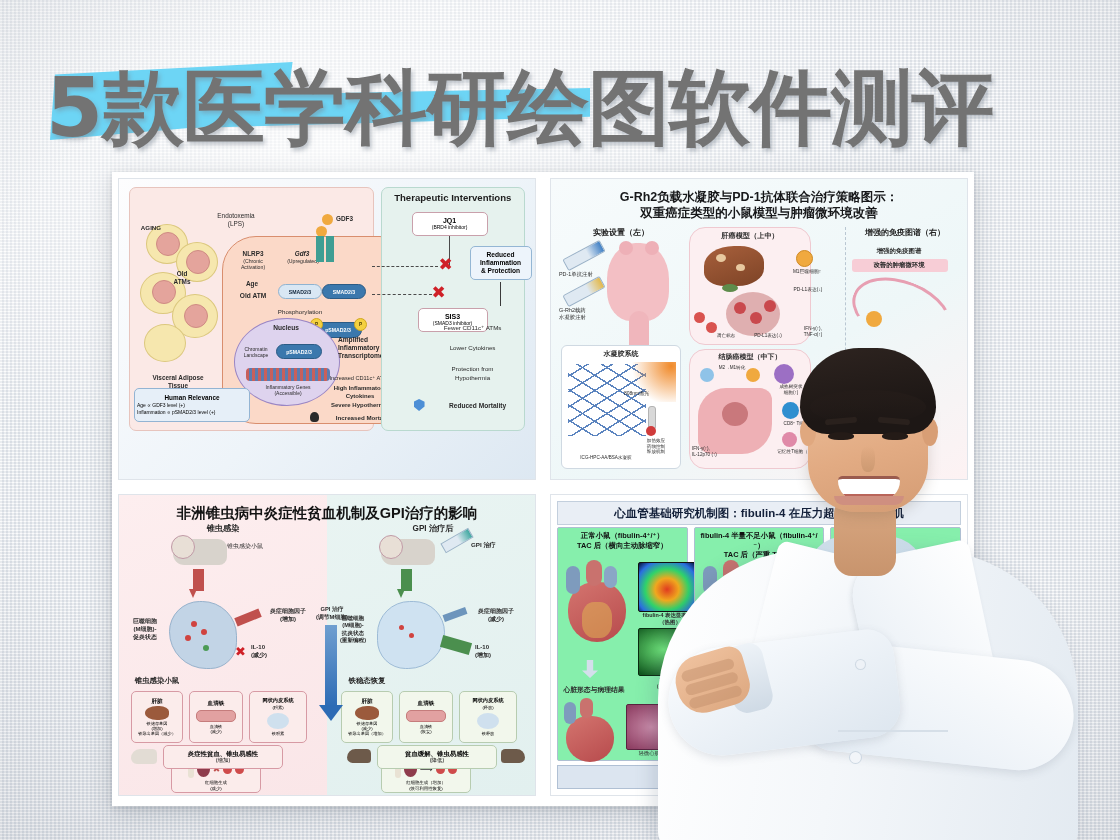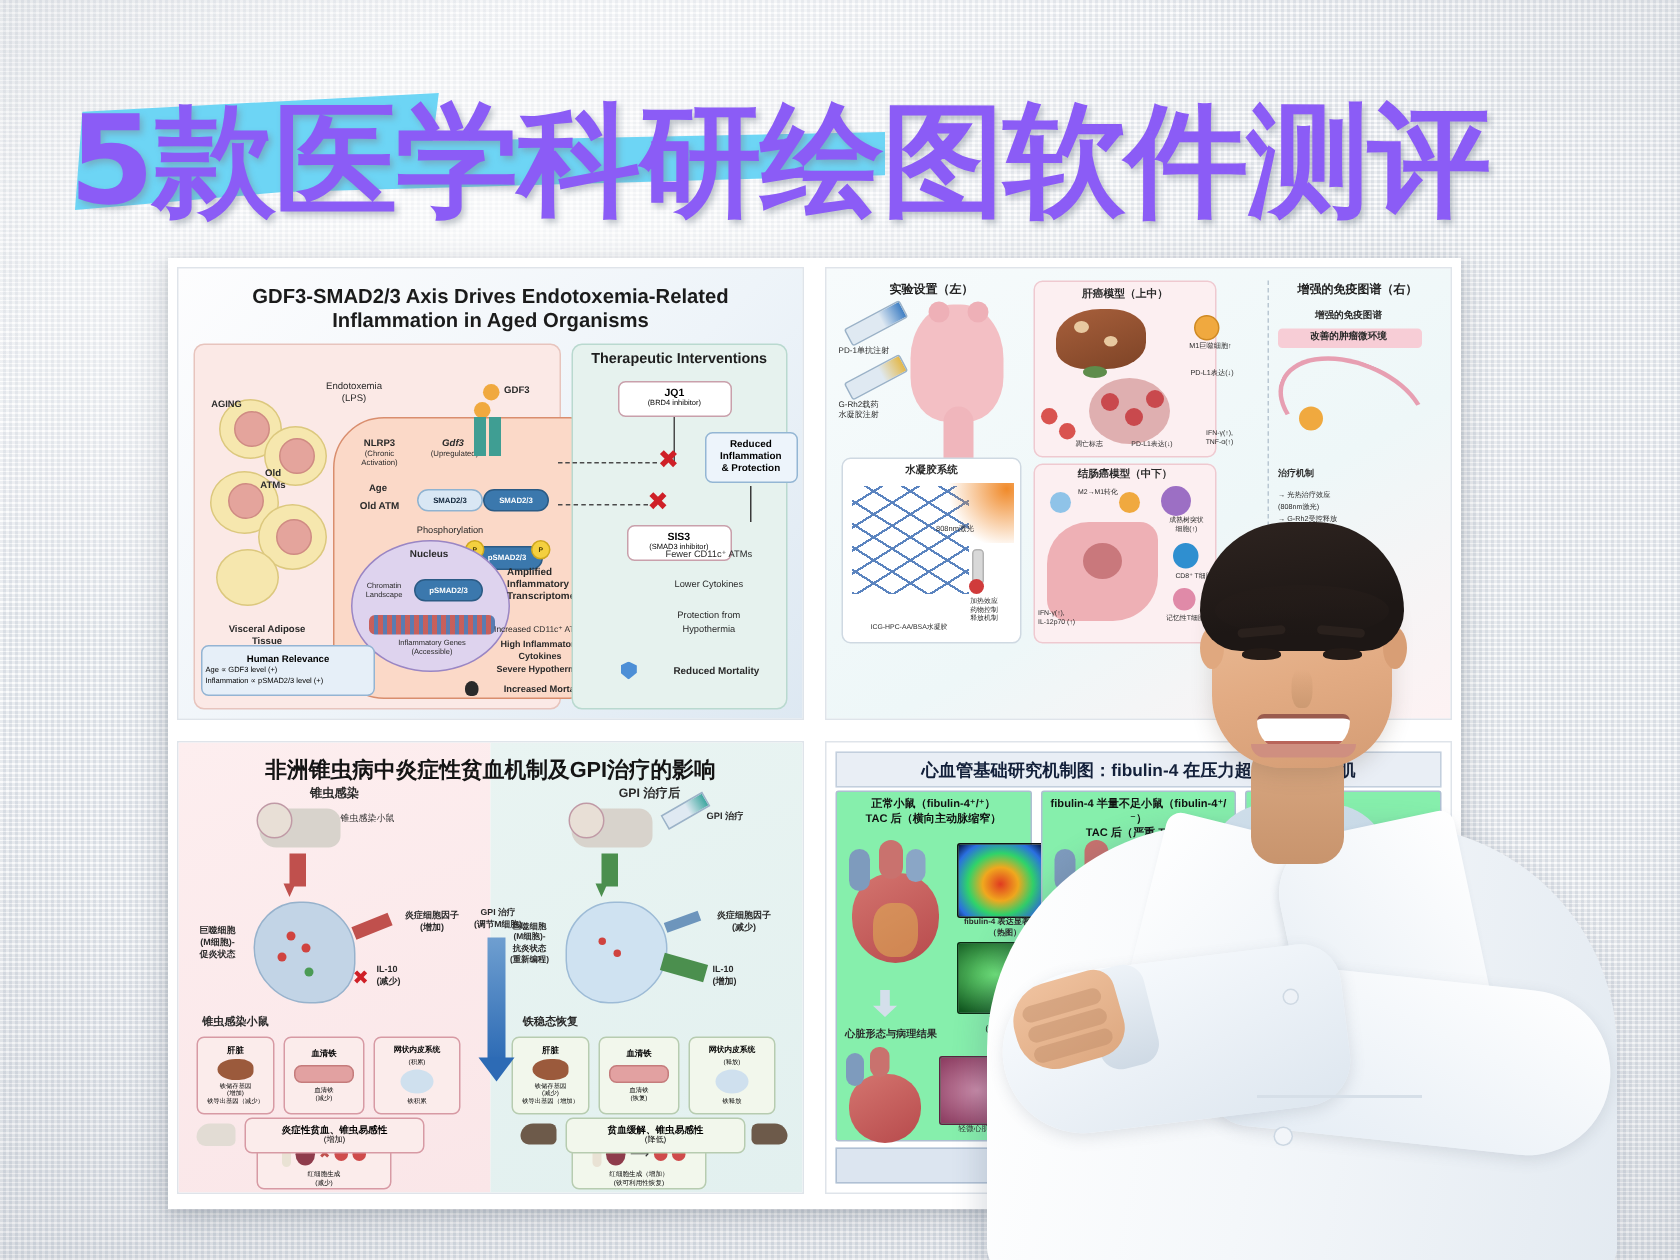--- a/index.html
+++ b/index.html
@@ -46,21 +46,21 @@
     background:#6dd5f5;
     clip-path:polygon(2% 16%,99% 0%,96% 74%,0% 100%);
   }
   .hl-brush2{
     position:absolute;left:150px;top:36px;width:400px;height:40px;
     background:#6dd5f5;
     clip-path:polygon(0% 20%,100% 0%,100% 72%,0% 100%);
   }
   .hl-text{
     position:absolute;left:6px;top:4px;
-    font-size:82px;line-height:104px;font-weight:700;color:#8b5cf6;
+    font-size:82px;line-height:104px;font-weight:700;color:#737373;
     letter-spacing:-1px;white-space:nowrap;
     text-shadow:2px 3px 4px rgba(120,130,145,.45);
     font-family:"DejaVu Sans","Liberation Sans",sans-serif;
   }
 
   
   .board{
     position:absolute;left:112px;top:172px;width:862px;height:634px;
     background:#ffffff;
     box-shadow:0 6px 22px rgba(70,80,95,.22), 0 2px 6px rgba(70,80,95,.14);
@@ -96,21 +96,21 @@
         align-items:center;justify-content:center;line-height:7.5px;padding:2px;box-sizing:border-box;}
   .xmark{position:absolute;color:#cf2027;font-weight:900;font-size:17px;line-height:17px;}
   .dashline{position:absolute;border-top:1.4px dashed #4a4a4a;}
   .arrowdn{position:absolute;width:0;height:0;border-left:4px solid transparent;border-right:4px solid transparent;}
 
   
   .p2{background:linear-gradient(150deg,#f7fbfc 0%,#eef7f8 60%,#fdf2f3 100%);padding:8px 8px;}
   .p2 .ptitle{text-align:center;font-size:12.5px;font-weight:700;color:#17181a;line-height:16px;margin:2px 0 6px;}
   .p2 .cols{display:flex;gap:6px;height:244px;}
   .subhd{text-align:center;font-size:8px;font-weight:700;color:#222;margin-bottom:3px;}
-  .cardpink{background:#fceff1;border:1px solid #efc9d0;border-radius:6px;position:relative;}
+  .cardpink{background:#fceff1;border:1px solid #efc9d0;border-radius:16px;position:relative;}
   .cardwhite{background:#ffffff;border:1px solid #cfd9e2;border-radius:6px;position:relative;}
 
   
   .p3{background:#fff;padding:0;}
   .p3 .half-l{position:absolute;left:0;top:0;width:50%;height:100%;background:linear-gradient(160deg,#fdeeef 0%,#fae6e8 100%);}
   .p3 .half-r{position:absolute;right:0;top:0;width:50%;height:100%;background:linear-gradient(160deg,#e9f4f2 0%,#e2f0ef 100%);}
   .p3 .ptitle{position:absolute;left:0;right:0;top:9px;text-align:center;font-size:14.5px;font-weight:700;color:#141414;}
   .p3 .sumbar{
     position:absolute;left:8px;right:8px;bottom:6px;height:18px;
     background:#e8eef7;border:1px solid #b9c8dd;border-radius:4px;
@@ -234,24 +234,20 @@
     <div class="hl-brush"></div>
     <div class="hl-brush2"></div>
     <div class="hl-text">5款医学科研绘图软件测评</div>
   </div>
 
   <div class="board"></div>
 
   <div class="grid">
 
     <div class="panel p1">
-      <div class="ptitle">
-        <div>GDF3-SMAD2/3 Axis Drives Endotoxemia-Related</div>
-        <div>Inflammation in Aged Organisms</div>
-      </div>
       <div class="cols">
 
         <div class="boxL">
 
           <div class="cellwrap" style="left:6px;top:30px;width:84px;height:150px;">
             <div class="blob" style="left:10px;top:6px;width:40px;height:38px;background:#f6e7ae;border:1px solid #dcc87e;"></div>
             <div class="blob" style="left:20px;top:14px;width:22px;height:22px;background:#e4a49c;border:1px solid #cf8b83;"></div>
             <div class="blob" style="left:40px;top:24px;width:40px;height:38px;background:#f6e7ae;border:1px solid #dcc87e;"></div>
             <div class="blob" style="left:50px;top:32px;width:22px;height:22px;background:#e4a49c;border:1px solid #cf8b83;"></div>
             <div class="blob" style="left:4px;top:54px;width:44px;height:40px;background:#f6e7ae;border:1px solid #dcc87e;"></div>
@@ -362,20 +358,24 @@
             <span>Protection from</span><br>
             <span>Hypothermia</span>
           </div>
           <div class="tinylbl tinyb" style="left:44px;top:214px;width:104px;font-size:6.6px;">Reduced Mortality</div>
           <div style="position:absolute;left:32px;top:211px;width:11px;height:12px;background:#4d8fd6;clip-path:polygon(50% 0,100% 22%,100% 62%,50% 100%,0 62%,0 22%);"></div>
         </div>
       </div>
     </div>
 
     <div class="panel p2">
+      <div class="ptitle">
+        <div>G-Rh2负载水凝胶与PD-1抗体联合治疗策略图示：</div>
+        <div>双重癌症类型的小鼠模型与肿瘤微环境改善</div>
+      </div>
       <div class="cols">
 
         <div style="flex:0 0 124px;position:relative;">
           <div class="subhd">实验设置（左）</div>
 
           <div style="position:absolute;left:4px;top:22px;width:40px;height:11px;background:linear-gradient(90deg,#dfe9f2 60%,#3f7fc4 100%);border:1px solid #9bb2c8;border-radius:2px;transform:rotate(-28deg);"></div>
           <div class="tinylbl" style="left:0px;top:44px;width:62px;font-size:5.4px;text-align:left;">PD-1单抗注射</div>
           <div style="position:absolute;left:4px;top:58px;width:40px;height:11px;background:linear-gradient(90deg,#dfe9f2 60%,#e3b84a 100%);border:1px solid #9bb2c8;border-radius:2px;transform:rotate(-28deg);"></div>
           <div class="tinylbl" style="left:0px;top:80px;width:60px;font-size:5.4px;text-align:left;line-height:7px;">
             <span>G-Rh2载药</span><br>

